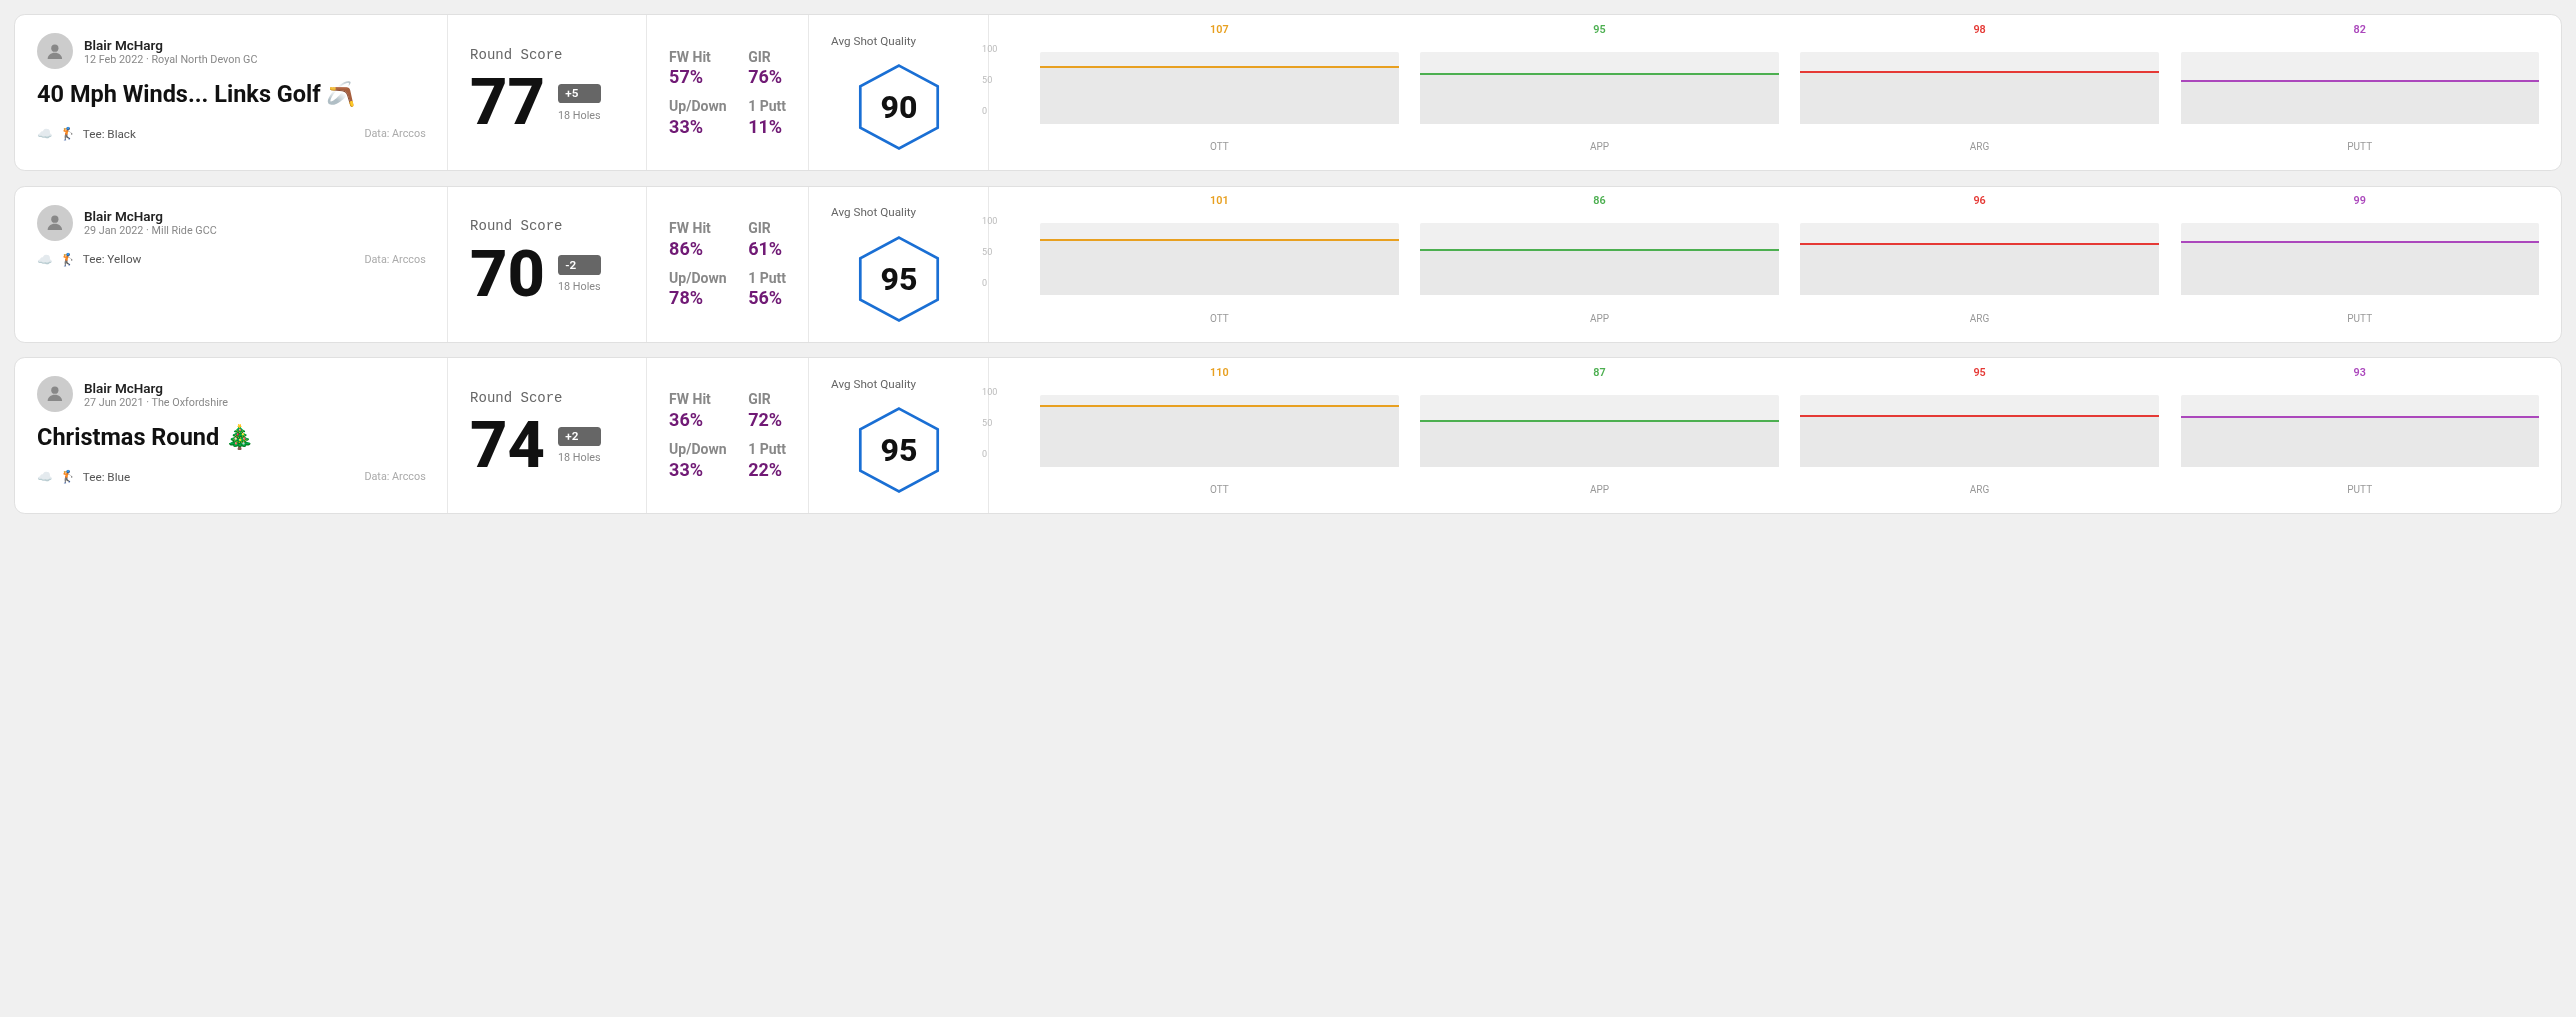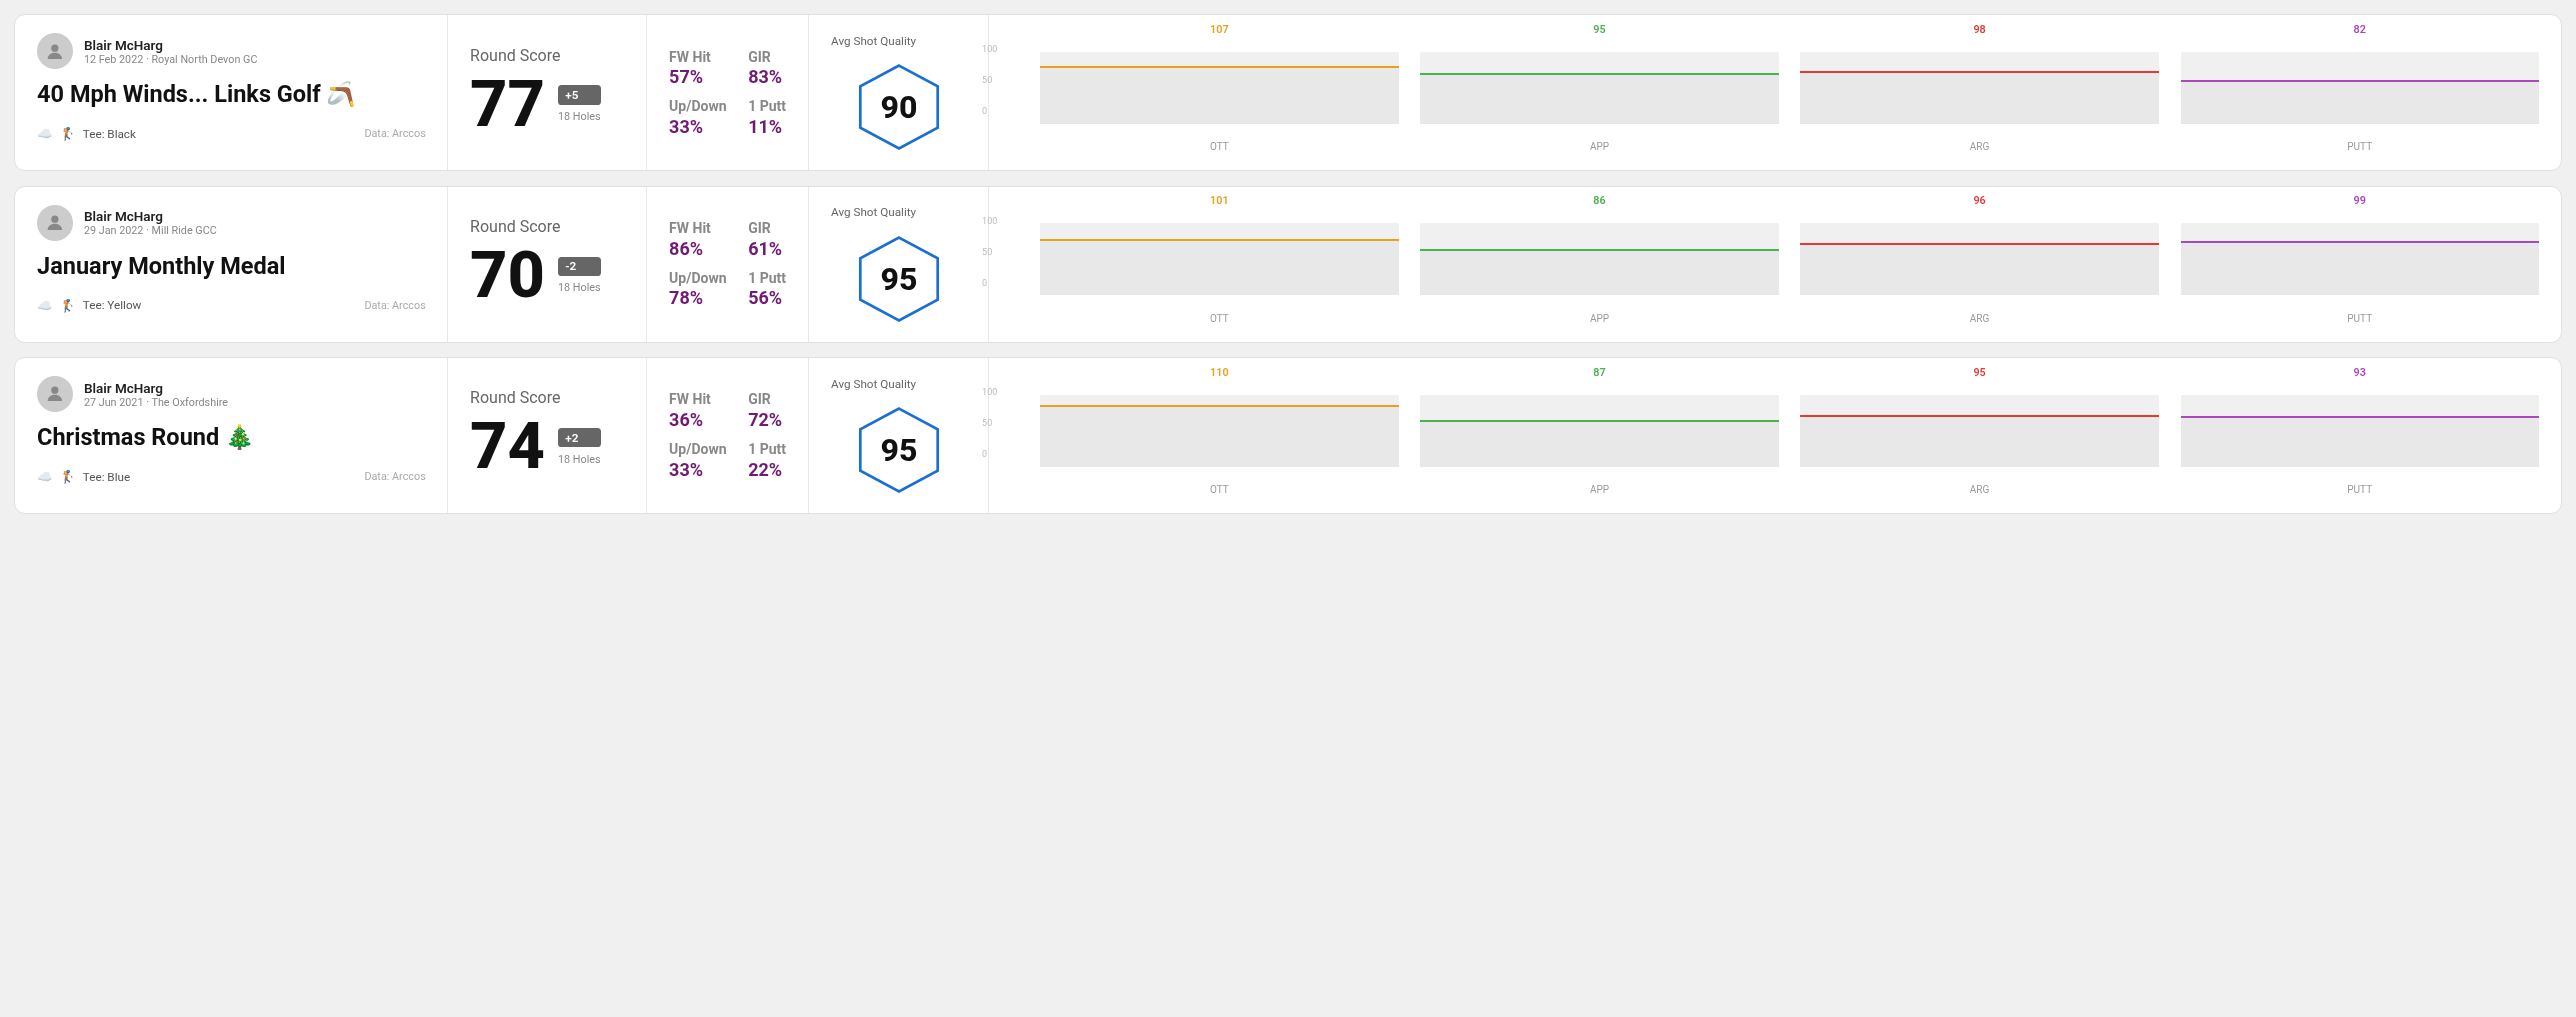--- a/index.html
+++ b/index.html
@@ -68,23 +68,24 @@
 
     .card-middle {
       flex: 0 0 199px;
       padding: 18px 21.7px;
       border-right: 0.9px solid #e8e8e8;
       display: flex;
       flex-direction: column;
       justify-content: center;
     }
     .section-label {
-      font-size: 16px;
+      font-size: 14px;
       color: #666;
       margin-bottom: 7.2px;
+      font-family: Liberation Mono, monospace;
     }
     .score-row {
       display: flex;
       align-items: center;
       gap: 13px;
       margin-bottom: 3.6px;
     }
     .score-number {
       font-size: 65px;
       font-weight: 800;
@@ -272,21 +273,21 @@
     </div>
 
     <div class="card-stats">
       <div class="stats-grid">
         <div class="stat-item">
           <div class="stat-label">FW Hit</div>
           <div class="stat-value">57%</div>
         </div>
         <div class="stat-item">
           <div class="stat-label">GIR</div>
-          <div class="stat-value">83%</div>
+          <div class="stat-value">76%</div>
         </div>
         <div class="stat-item">
           <div class="stat-label">Up/Down</div>
           <div class="stat-value">33%</div>
         </div>
         <div class="stat-item">
           <div class="stat-label">1 Putt</div>
           <div class="stat-value">11%</div>
         </div>
       </div>
@@ -354,21 +355,20 @@
           <svg viewBox="0 0 24 24">
             <circle cx="12" cy="8" r="4"></circle>
             <path d="M4 20c0-4 3.6-7 8-7s8 3 8 7"></path>
           </svg>
         </div>
         <div class="user-details">
           <span class="user-name">Blair McHarg</span>
           <span class="user-meta">29 Jan 2022 · Mill Ride GCC</span>
         </div>
       </div>
-      <div class="round-title">January Monthly Medal</div>
       <div class="card-footer">
         <div class="tee-info">
           <span class="tee-icon">☁️</span>
           <span class="tee-icon">🏌️</span>
           <span>Tee: Yellow</span>
         </div>
         <span class="data-source">Data: Arccos</span>
       </div>
     </div>
 

